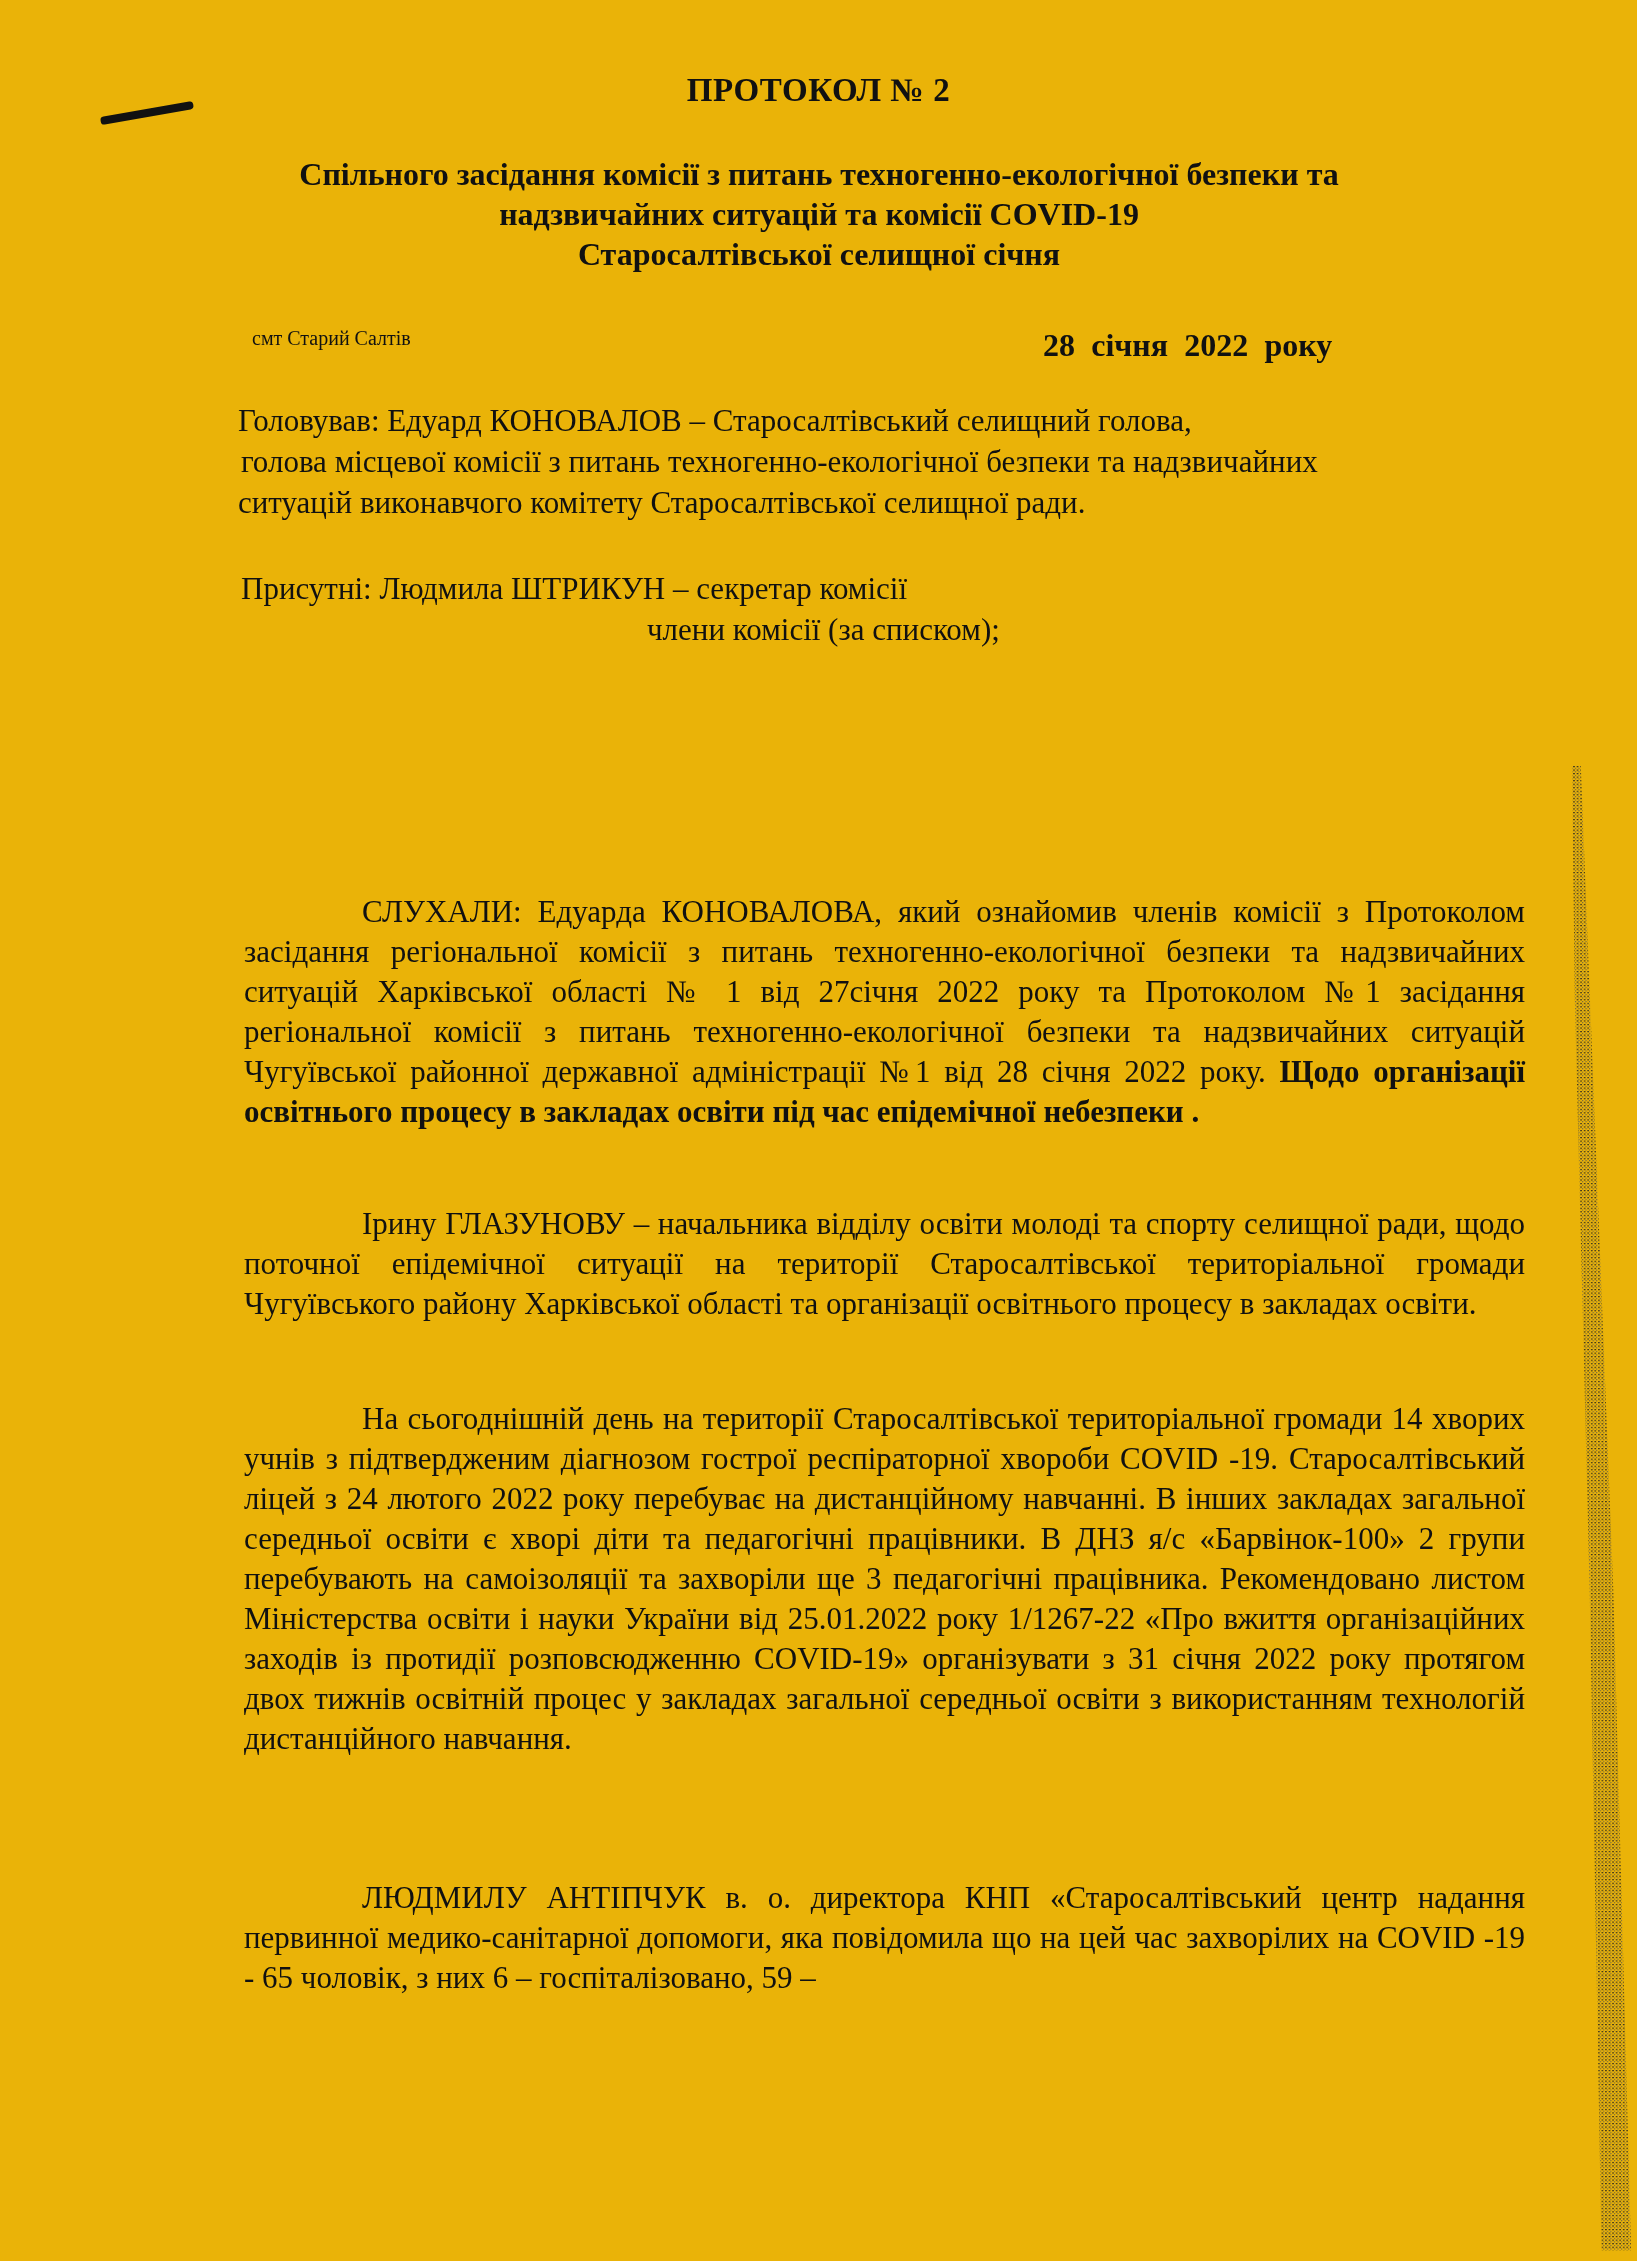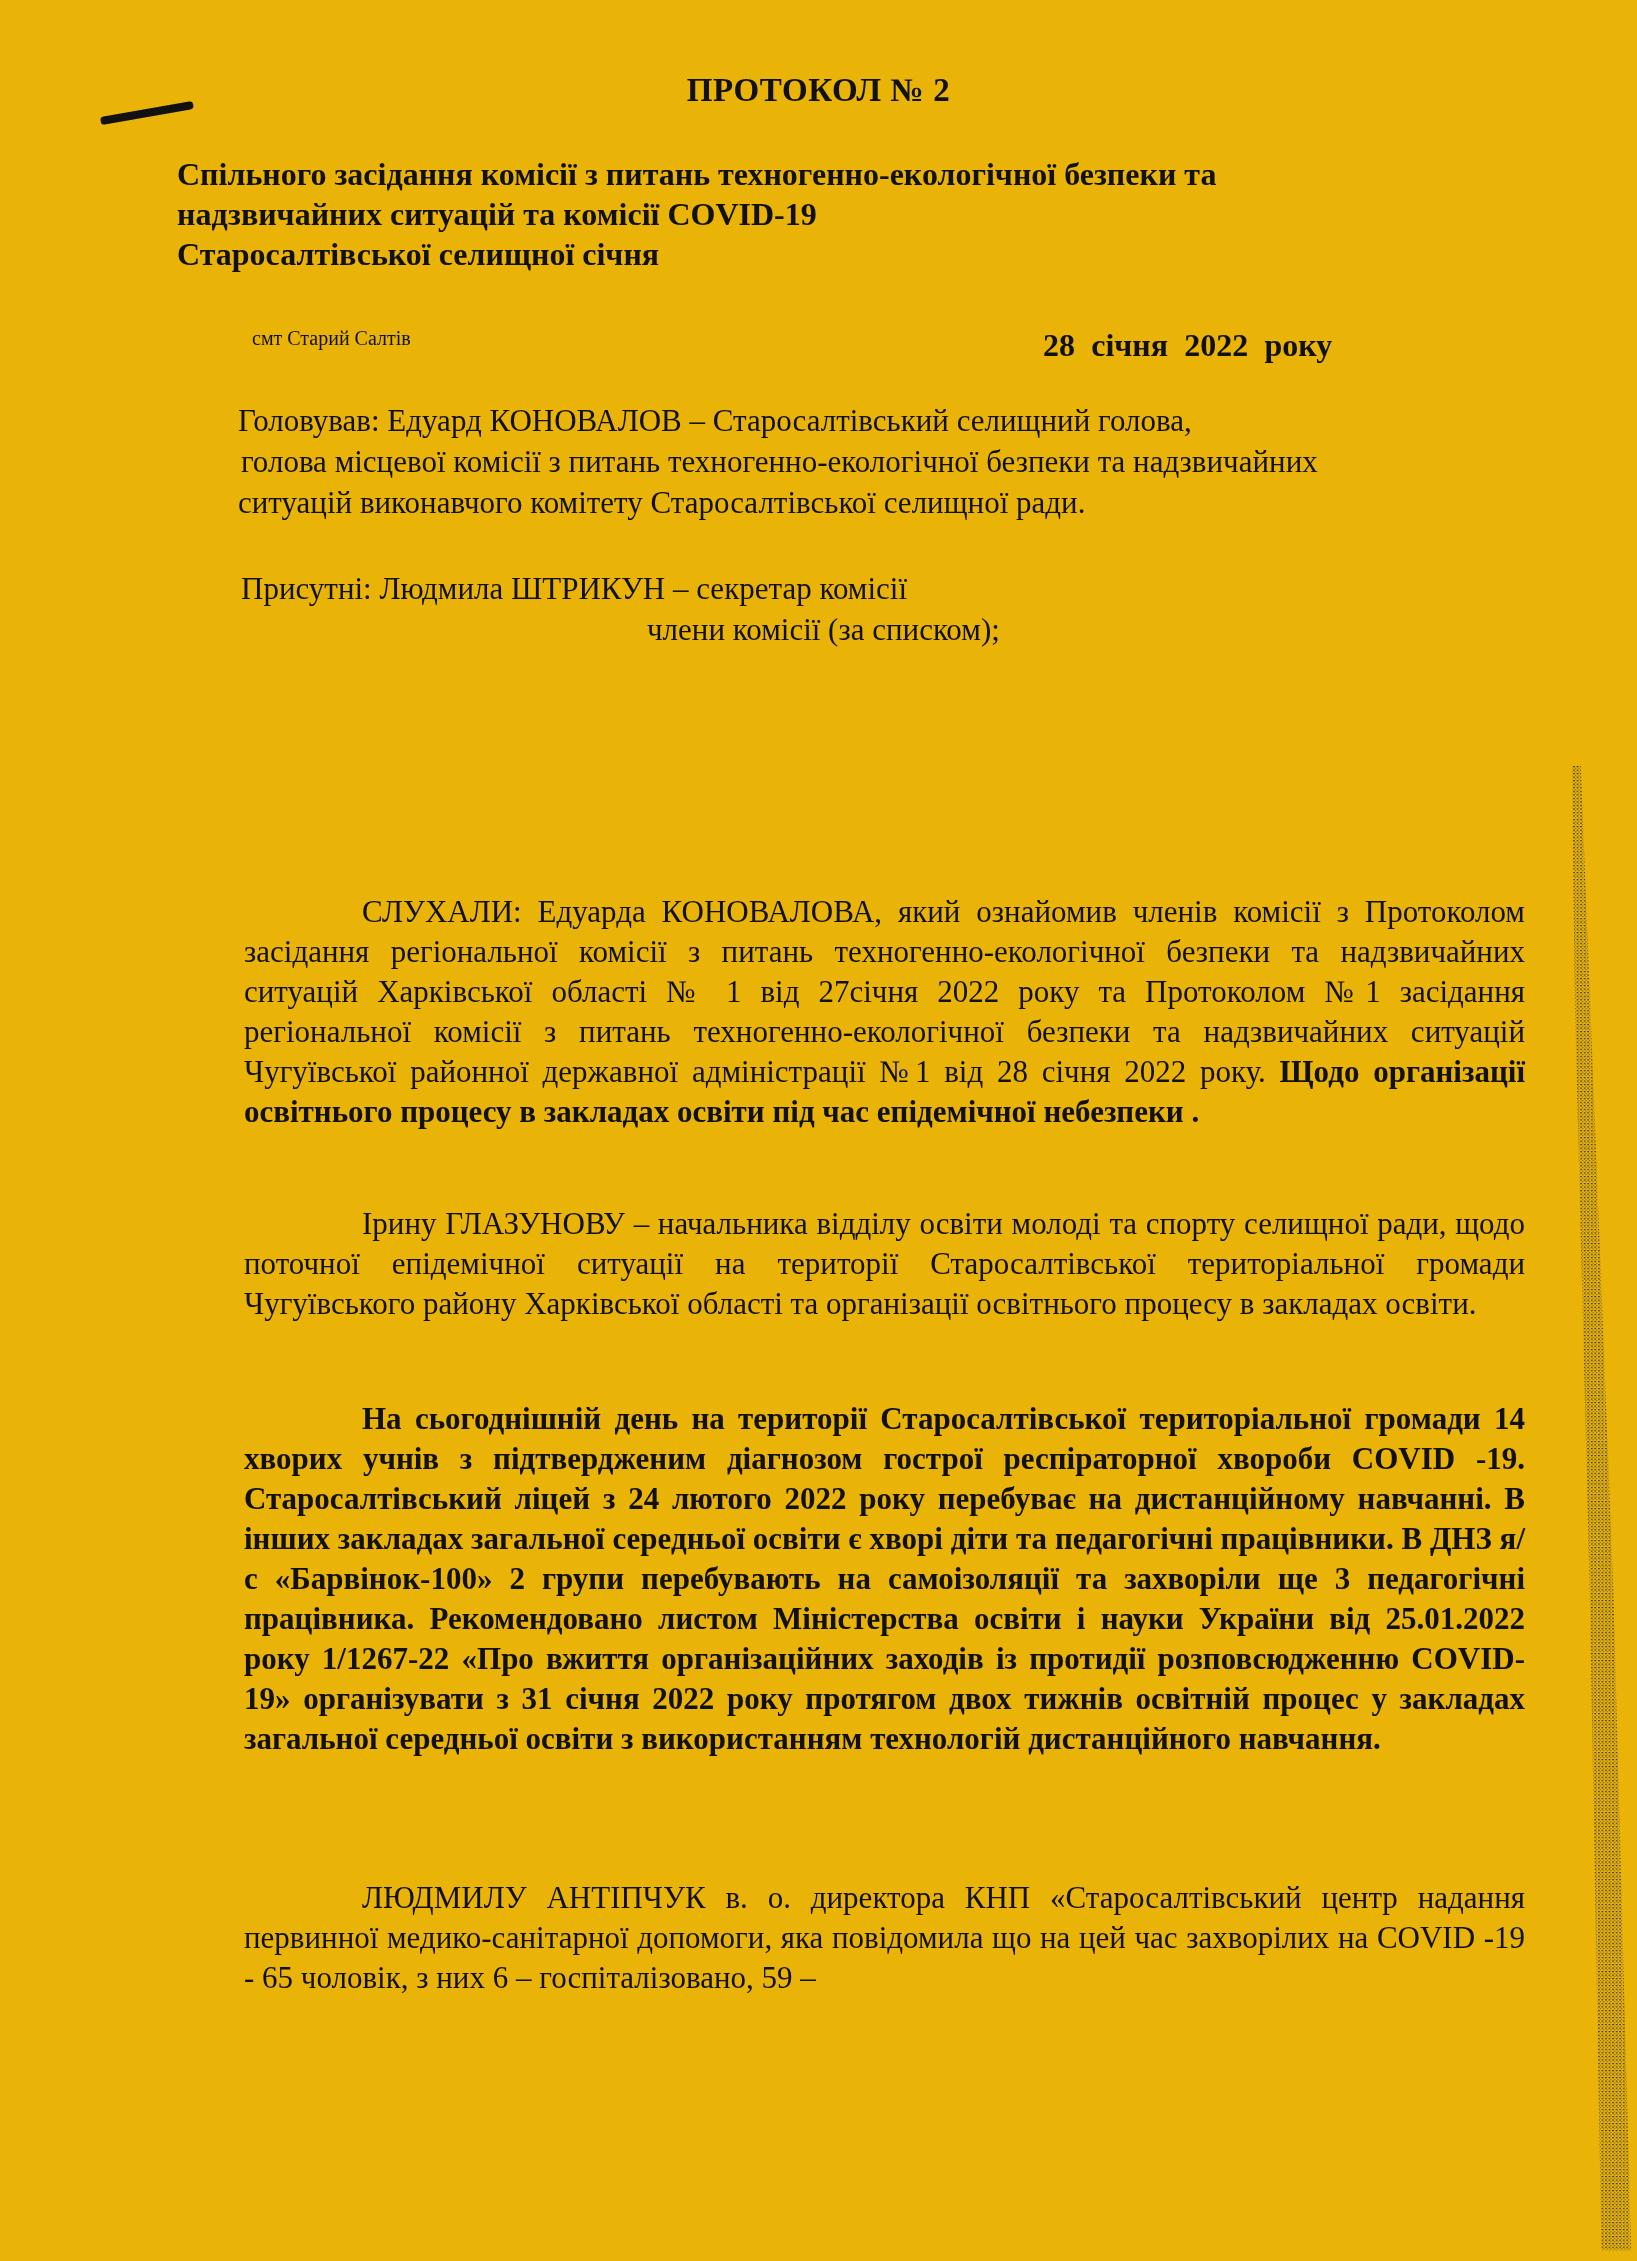--- a/index.html
+++ b/index.html
@@ -3,37 +3,37 @@
 <meta charset="utf-8">
 <style>
   html, body { margin: 0; padding: 0; background: #ffffff; }
   body { width: 1637px; height: 2261px; position: relative; overflow: hidden;
          font-family: "Liberation Serif", "DejaVu Serif", serif; color: #111; }
   .page { position: absolute; left: 0; top: 0; width: 1637px; height: 2261px; background: #eab308; }
   .mark { position: absolute; left: 100px; top: 109px; width: 94px; height: 8.2px; background: #111;
           transform: rotate(-10deg); border-radius: 3.5px; }
   .title { position: absolute; left: 0; top: 72px; width: 100%; text-align: center;
            font-weight: bold; font-size: 33px; letter-spacing: 0.6px; }
-  .subtitle { position: absolute; left: 177px; width: 1284px; top: 154px; text-align: left;
+  .subtitle { position: absolute; left: 177px; width: 1284px; top: 154px; text-align: center;
               font-weight: bold; font-size: 32px; line-height: 40px; }
   .place { position: absolute; left: 252px; top: 327px; font-weight: normal; font-size: 20px; }
   .date { position: absolute; left: 1043px; top: 327px; font-weight: bold; font-size: 32px; word-spacing: 8.2px; }
   .block { position: absolute; font-size: 31px; line-height: 41px; }
   .chair { left: 238px; top: 400px; width: 1319px; }
   .chair div:nth-child(2) { padding-left: 2.9px; }
   .present { left: 241px; top: 568px; width: 1001px; }
   .present .l2 { padding-left: 406px; }
   .para { position: absolute; left: 244px; width: 1281px; font-size: 31px; line-height: 40px;
           text-align: justify; text-align-last: left; }
   .indent { text-indent: 118px; }
   .b { font-weight: bold; }
   .sec1 { top: 757px; }
   .heard { top: 892px; }
   .irina { top: 1204px; }
-  .today { top: 1399px; font-weight: bold; }
+  .today { top: 1399px; }
   .ludmyla { top: 1878px; }
   .scan-edge { position: absolute; left: 1566px; top: 766px; width: 71px; height: 1496px; }
 </style>
 </head>
 <body>
 
 <div class="page">
 
   <div class="mark"></div>
 

